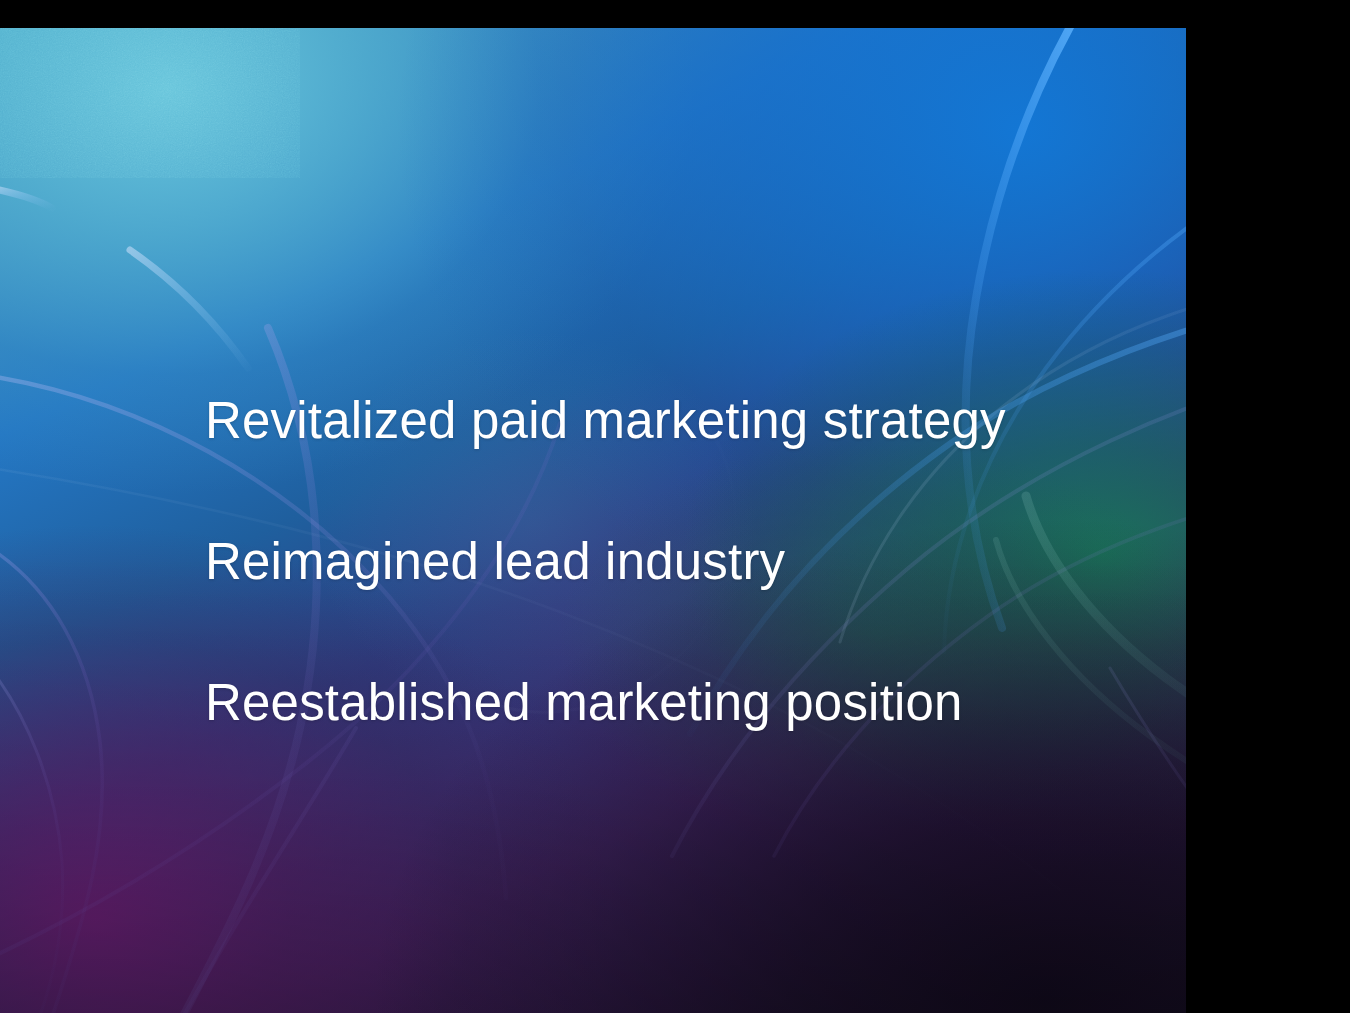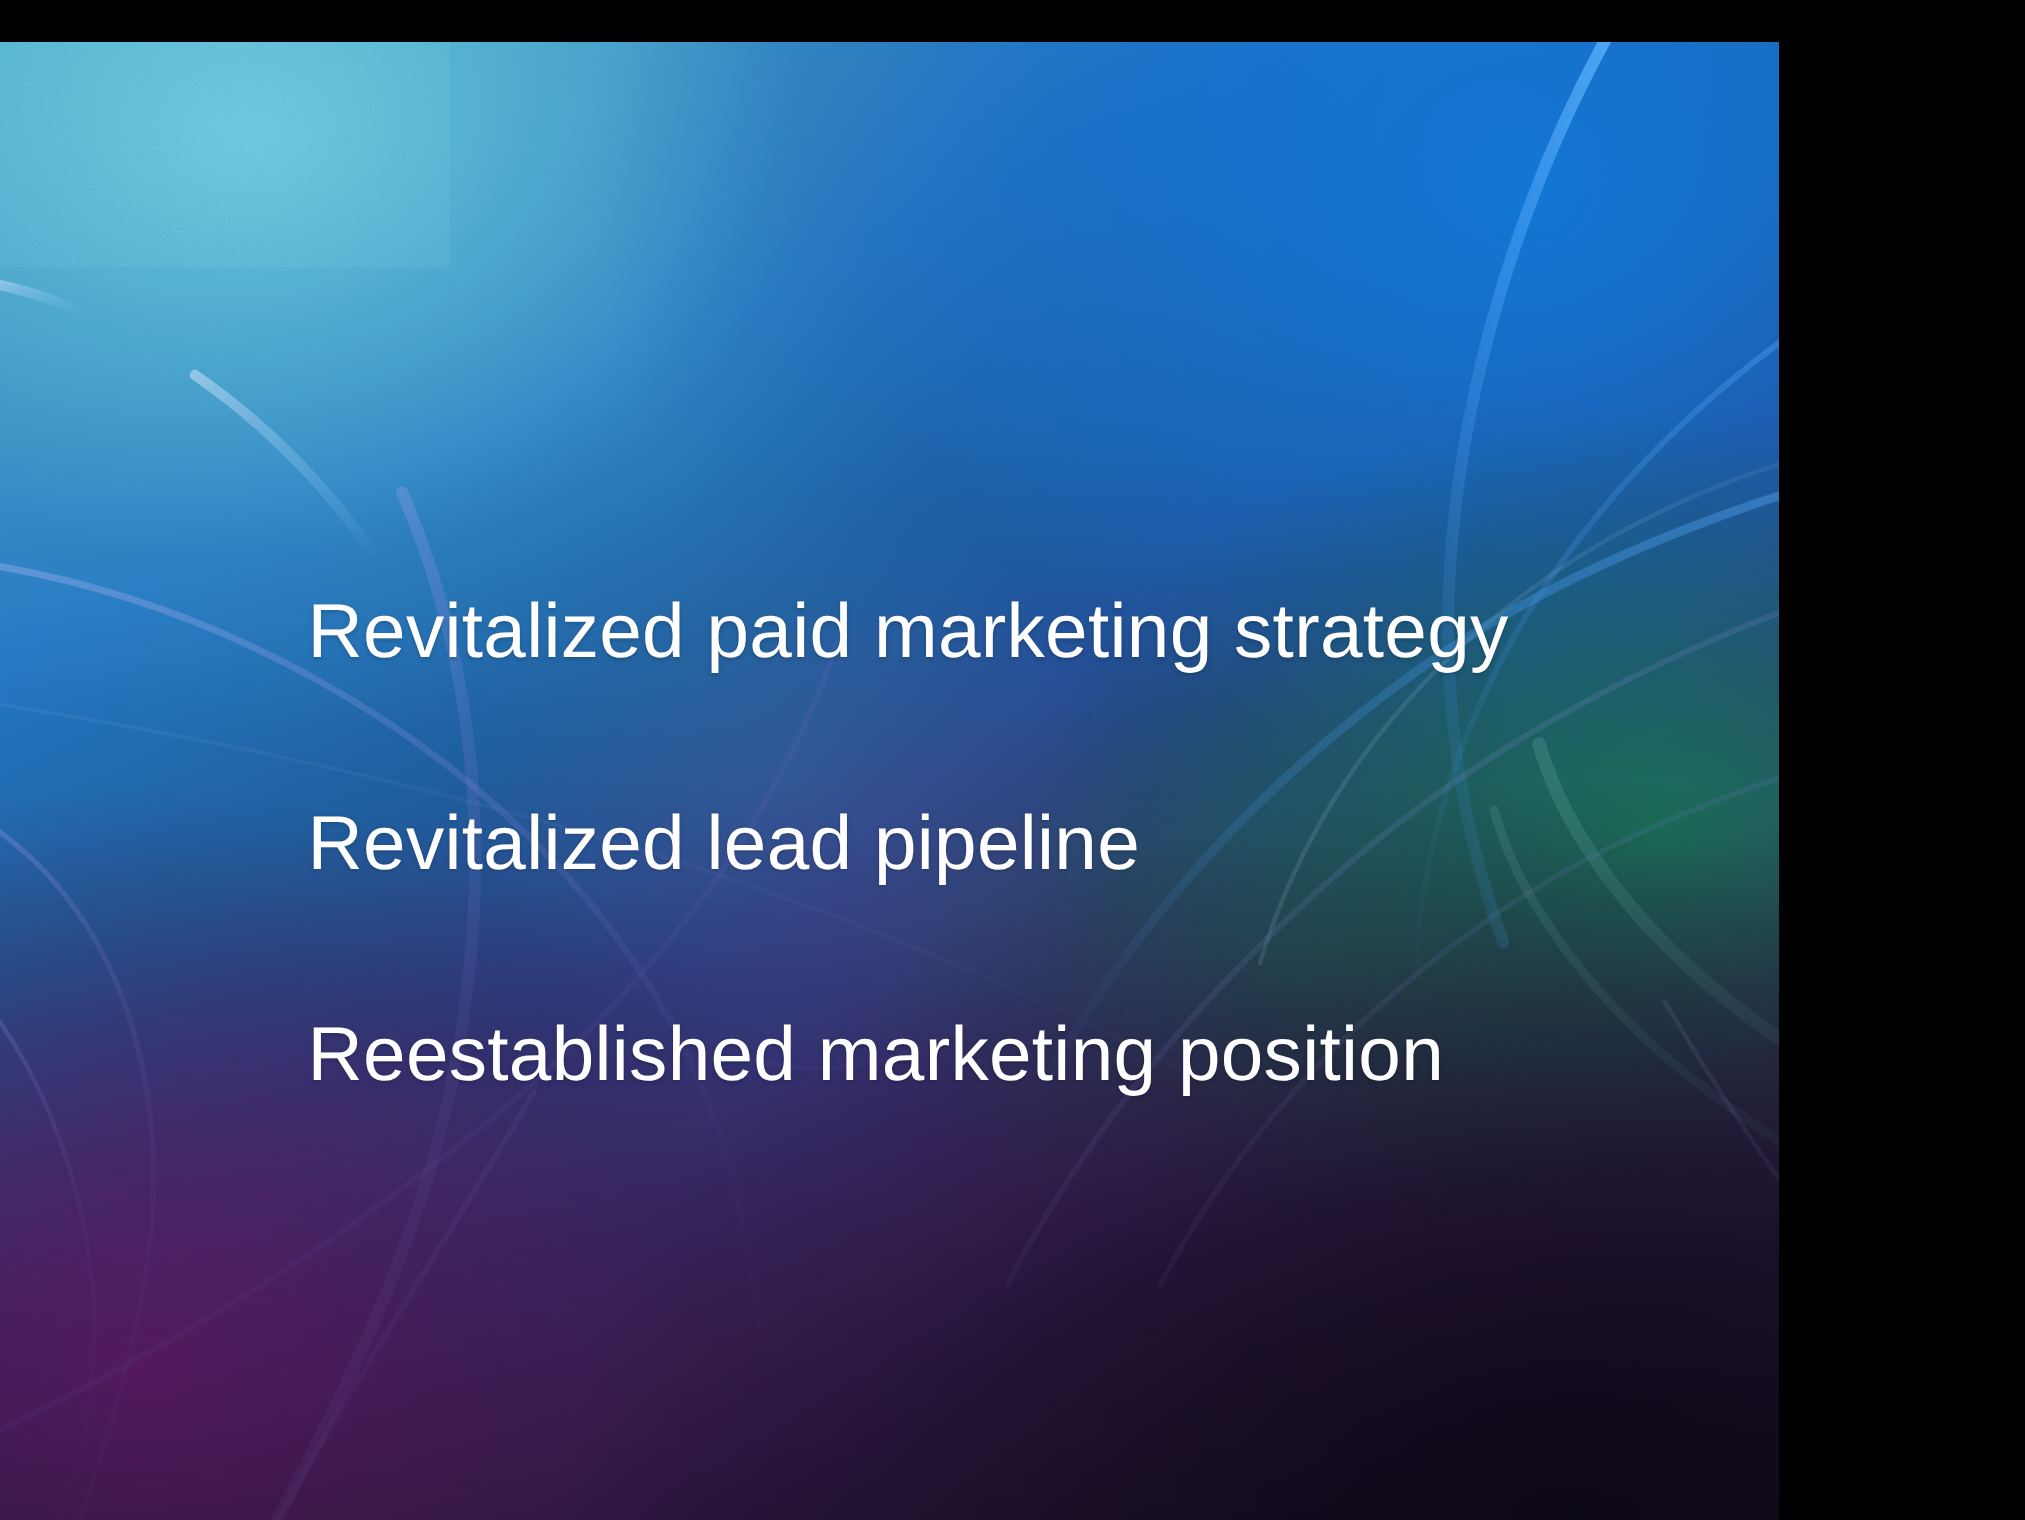--- a/index.html
+++ b/index.html
@@ -232,17 +232,17 @@
   <svg id="bg-noise">
     <filter id="noiseFilter">
       <feTurbulence type="fractalNoise" baseFrequency="0.85" numOctaves="3" stitchTiles="stitch"></feTurbulence>
       <feColorMatrix type="saturate" values="0"></feColorMatrix>
     </filter>
     <rect width="100%" height="100%" filter="url(#noiseFilter)"></rect>
   </svg>
 
   <div id="text-block">
     <div class="slide-line">Revitalized paid marketing strategy</div>
-    <div class="slide-line">Revitalized lead pipeline</div>
+    <div class="slide-line">Reimagined lead industry</div>
     <div class="slide-line">Reestablished marketing position</div>
   </div>
 
 </div>
 
 </body></html>

